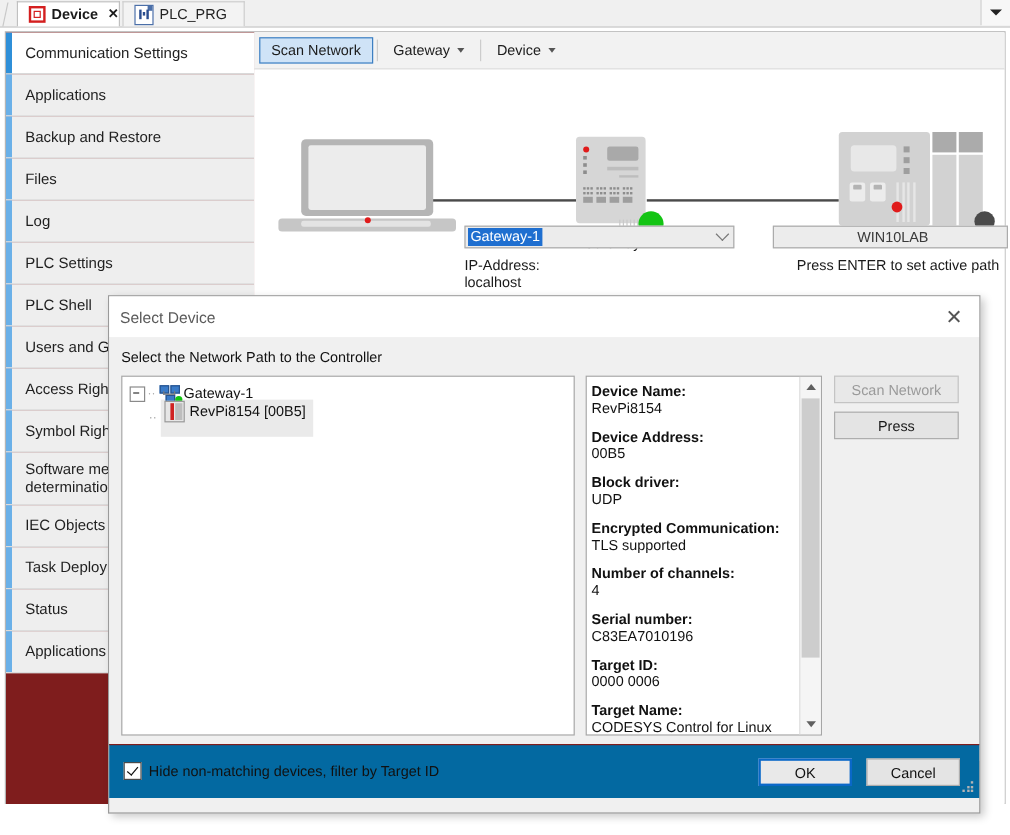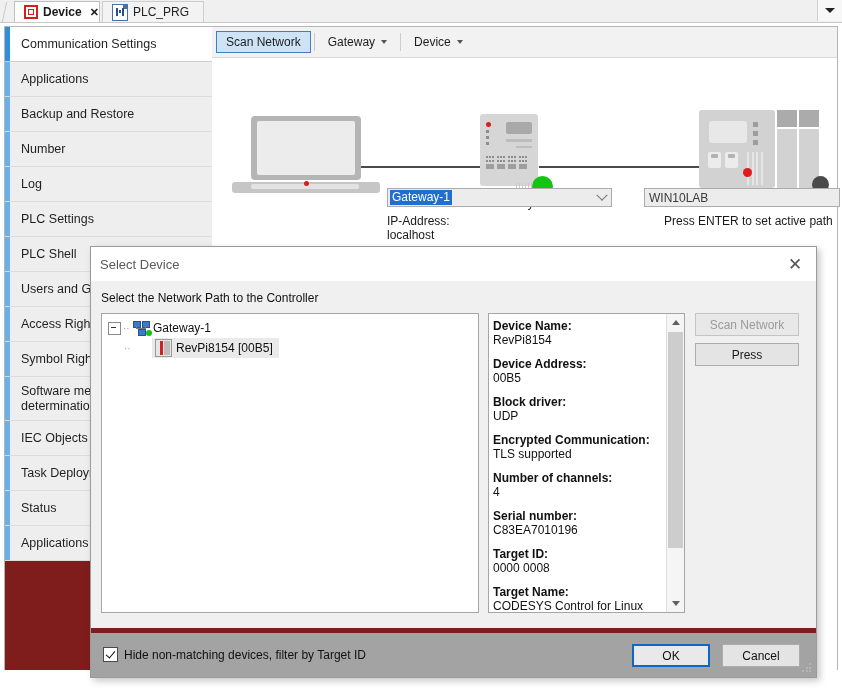--- a/index.html
+++ b/index.html
@@ -178,21 +178,21 @@
   }
   .chev {
     width: 7px; height: 7px;
     border-right: 1.4px solid #777; border-bottom: 1.4px solid #777;
     transform: rotate(45deg) translate(-2px,-2px);
   }
   .textbox {
     position: absolute; height: 19px; box-sizing: border-box;
     border: 1px solid #ababab; background: #ececec;
     display: flex; align-items: center;
-    padding-left: 4px; font-size: 12px; color: #3a3a3a;
+    padding-left: 4px; font-size: 12px; color: #3a3a3a; justify-content: center;
   }
   .caption {
     position: absolute; font-size: 12px; color: #1a1a1a; line-height: 14px;
     white-space: pre-line;
   }
 
   
   .g { position: absolute; }
   .laptop-screen {
     width: 110px; height: 64px; background: #b5b5b5; border-radius: 4px;
@@ -290,21 +290,21 @@
   .ico-net { width: 17px; height: 15px; position: relative; flex: 0 0 auto; margin-right: 3px; }
   .ico-net .nb { position: absolute; width: 6px; height: 5px; background: #3a7bc8; border: 0.5px solid #27548f; }
   .ico-net .nstem { position: absolute; background: #7a7a7a; }
   .ico-net .ngreen { position: absolute; right: -2px; bottom: 0px; width: 6px; height: 6px; border-radius: 50%; background: #13c413; }
   .ico-dev2 {
     width: 15px; height: 16px; position: relative; flex: 0 0 auto; margin-right: 4px;
     background: #e6e6e6; border: 1px solid #9a9a9a;
   }
   .ico-dev2 .redstrip { position: absolute; left: 4px; top: 1px; width: 3px; bottom: 1px; background: #cf2222; }
   .ico-dev2 .grayl { position: absolute; left: 8px; top: 1px; right: 1px; bottom: 1px; background: #bdbdbd; }
-  .tsel { background: #eaeaea; padding: 1px 6px 1px 3px; margin-left: 18px; }
+  .tsel { background: #eaeaea; padding: 1px 6px 12px 3px; }
 
   .info {
     position: absolute; left: 397px; top: 32px;
     width: 197px; height: 300px;
     background: #ffffff; border: 1px solid #a6a6a6;
     box-sizing: border-box; overflow: hidden;
   }
   .info-scroll { position: absolute; left: 0; top: 0; right: 17px; bottom: 0; padding: 5px 12px 0 4px; overflow: hidden; }
   .info h4 { margin: 0; font-size: 12px; font-weight: bold; color: #111; line-height: 14px; }
   .info p { margin: 0 0 10px 0; font-size: 12px; color: #111; line-height: 14px; }
@@ -320,23 +320,23 @@
   .dlg-btn {
     position: absolute; width: 104px; height: 23px;
     box-sizing: border-box;
     border: 1px solid #adadad; background: #e4e4e4;
     font-size: 12px; color: #1a1a1a;
     display: flex; align-items: center; justify-content: center;
   }
   .dlg-btn.disabled { color: #9a9a9a; background: #e8e8e8; border-color: #c4c4c4; }
 
   .dlg-foot {
-    position: absolute; left: 0; bottom: 0; width: 725px; height: 44px;
-    background: #a3a3a3;
-    border-top: 5px solid #7f1d1d;
+    position: absolute; left: 0; bottom: 12px; width: 725px; height: 44px;
+    background: #0369a1;
+    border-top: 1px solid #7f1d1d;
   }
   .chkwrap {
     position: absolute; left: 12px; top: 14px;
     display: flex; align-items: center; gap: 6px;
     font-size: 12px; color: #111;
   }
   .chk {
     width: 13px; height: 13px; border: 1px solid #4a4a4a; background: #fff;
     position: relative; flex: 0 0 auto;
   }
@@ -409,21 +409,21 @@
       <div class="side-item">
         <span class="accent"></span>
         <span class="lbl">Applications</span>
       </div>
       <div class="side-item">
         <span class="accent"></span>
         <span class="lbl">Backup and Restore</span>
       </div>
       <div class="side-item">
         <span class="accent"></span>
-        <span class="lbl">Number</span>
+        <span class="lbl">Files</span>
       </div>
       <div class="side-item">
         <span class="accent"></span>
         <span class="lbl">Log</span>
       </div>
       <div class="side-item">
         <span class="accent"></span>
         <span class="lbl">PLC Settings</span>
       </div>
       <div class="side-item">
@@ -674,21 +674,21 @@
           <p>00B5</p>
           <h4>Block driver:</h4>
           <p>UDP</p>
           <h4>Encrypted Communication:</h4>
           <p>TLS supported</p>
           <h4>Number of channels:</h4>
           <p>4</p>
           <h4>Serial number:</h4>
           <p>C83EA7010196</p>
           <h4>Target ID:</h4>
-          <p>0000 0008</p>
+          <p>0000 0006</p>
           <h4>Target Name:</h4>
           <p>CODESYS Control for Linux ARM SL</p>
         </div>
         <div class="vscroll">
           <div class="vsb-btn">
               <span class="vsb-arrow-up"></span>
             </div>
           <div class="vsb-thumb"></div>
           <div class="vsb-btn" style="position:absolute;bottom:0;left:0;right:0;">
               <span class="vsb-arrow-dn"></span>

